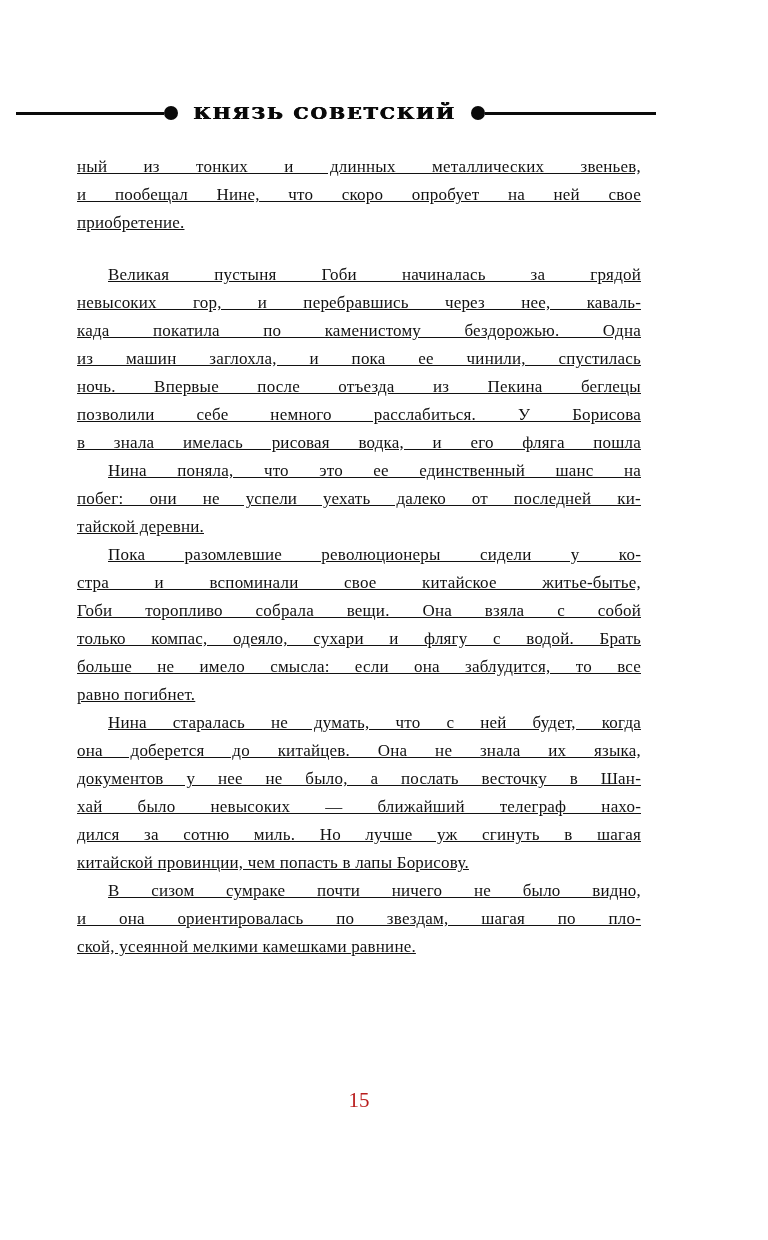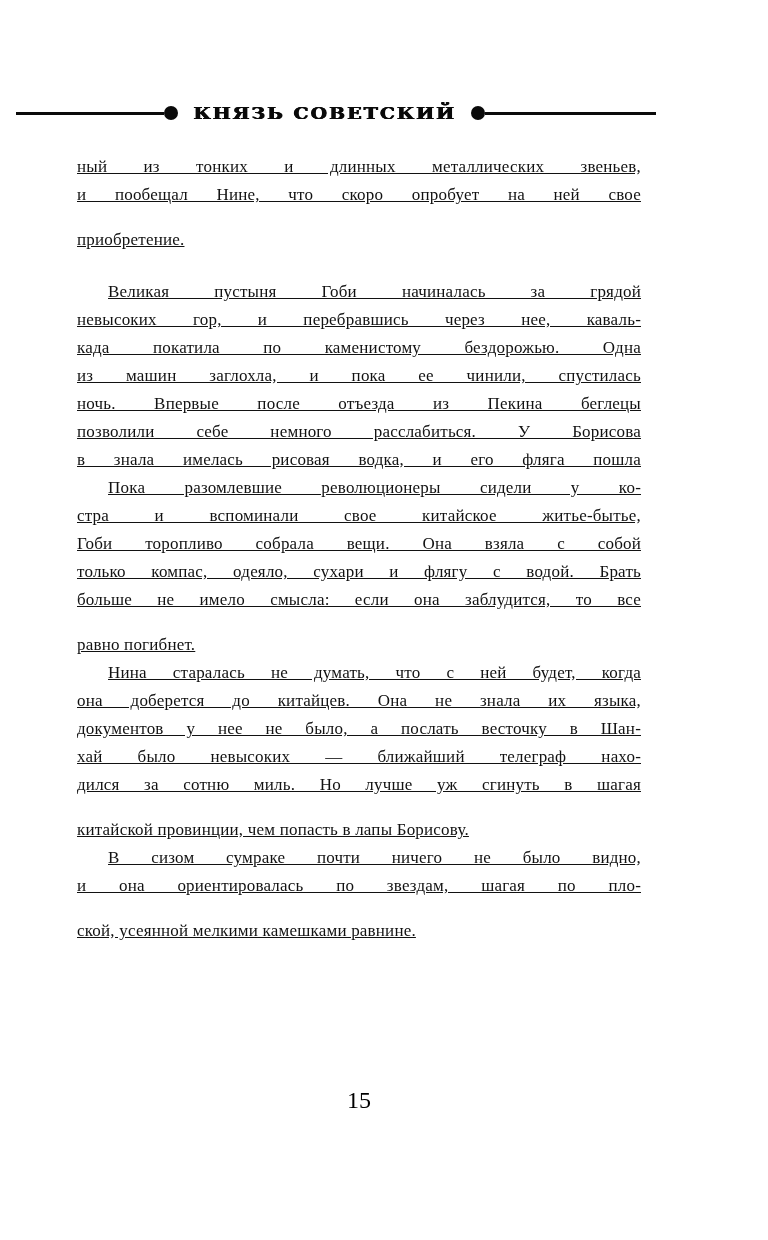--- a/index.html
+++ b/index.html
@@ -70,36 +70,35 @@
     text-align: justify;
     text-align-last: justify;
     overflow: hidden;
     white-space: nowrap;
     letter-spacing: 0.2px;
     text-decoration: underline;
   }
   .line.last {
     text-align-last: left;
     white-space: normal;
-    margin-top: 17px;
   }
   .line.first-indent { text-indent: 31px; }
 
   
   .footer {
     position: absolute;
     left: 77px;
     top: 1086px;
     width: 564px;
     text-align: center;
   }
   .page-number {
-    font-size: 24px;
+    font-size: 21px;
     line-height: 28px;
-    color: #000000;
+    color: #b91c1c;
   }
 </style>
 </head>
 <body>
 
 <div class="running-header">
   <div class="rule rule-left"></div>
   <div class="bullet"></div>
   <div class="header-title">КНЯЗЬ СОВЕТСКИЙ</div>
   <div class="bullet"></div>
@@ -115,20 +114,25 @@
     <div class="para gap">
       <div class="line first-indent">Великая пустыня Гоби начиналась за грядой</div>
       <div class="line">невысоких гор, и перебравшись через нее, каваль-</div>
       <div class="line">када покатила по каменистому бездорожью. Одна</div>
       <div class="line">из машин заглохла, и пока ее чинили, спустилась</div>
       <div class="line">ночь. Впервые после отъезда из Пекина беглецы</div>
       <div class="line">позволили себе немного расслабиться. У Борисова</div>
       <div class="line">в знала имелась рисовая водка, и его фляга пошла</div>
     </div>
     <div class="para">
+      <div class="line first-indent">Нина поняла, что это ее единственный шанс на</div>
+      <div class="line">побег: они не успели уехать далеко от последней ки-</div>
+      <div class="line last">тайской деревни.</div>
+    </div>
+    <div class="para">
       <div class="line first-indent">Пока разомлевшие революционеры сидели у ко-</div>
       <div class="line">стра и вспоминали свое китайское житье-бытье,</div>
       <div class="line">Гоби торопливо собрала вещи. Она взяла с собой</div>
       <div class="line">только компас, одеяло, сухари и флягу с водой. Брать</div>
       <div class="line">больше не имело смысла: если она заблудится, то все</div>
       <div class="line last">равно погибнет.</div>
     </div>
     <div class="para">
       <div class="line first-indent">Нина старалась не думать, что с ней будет, когда</div>
       <div class="line">она доберется до китайцев. Она не знала их языка,</div>

